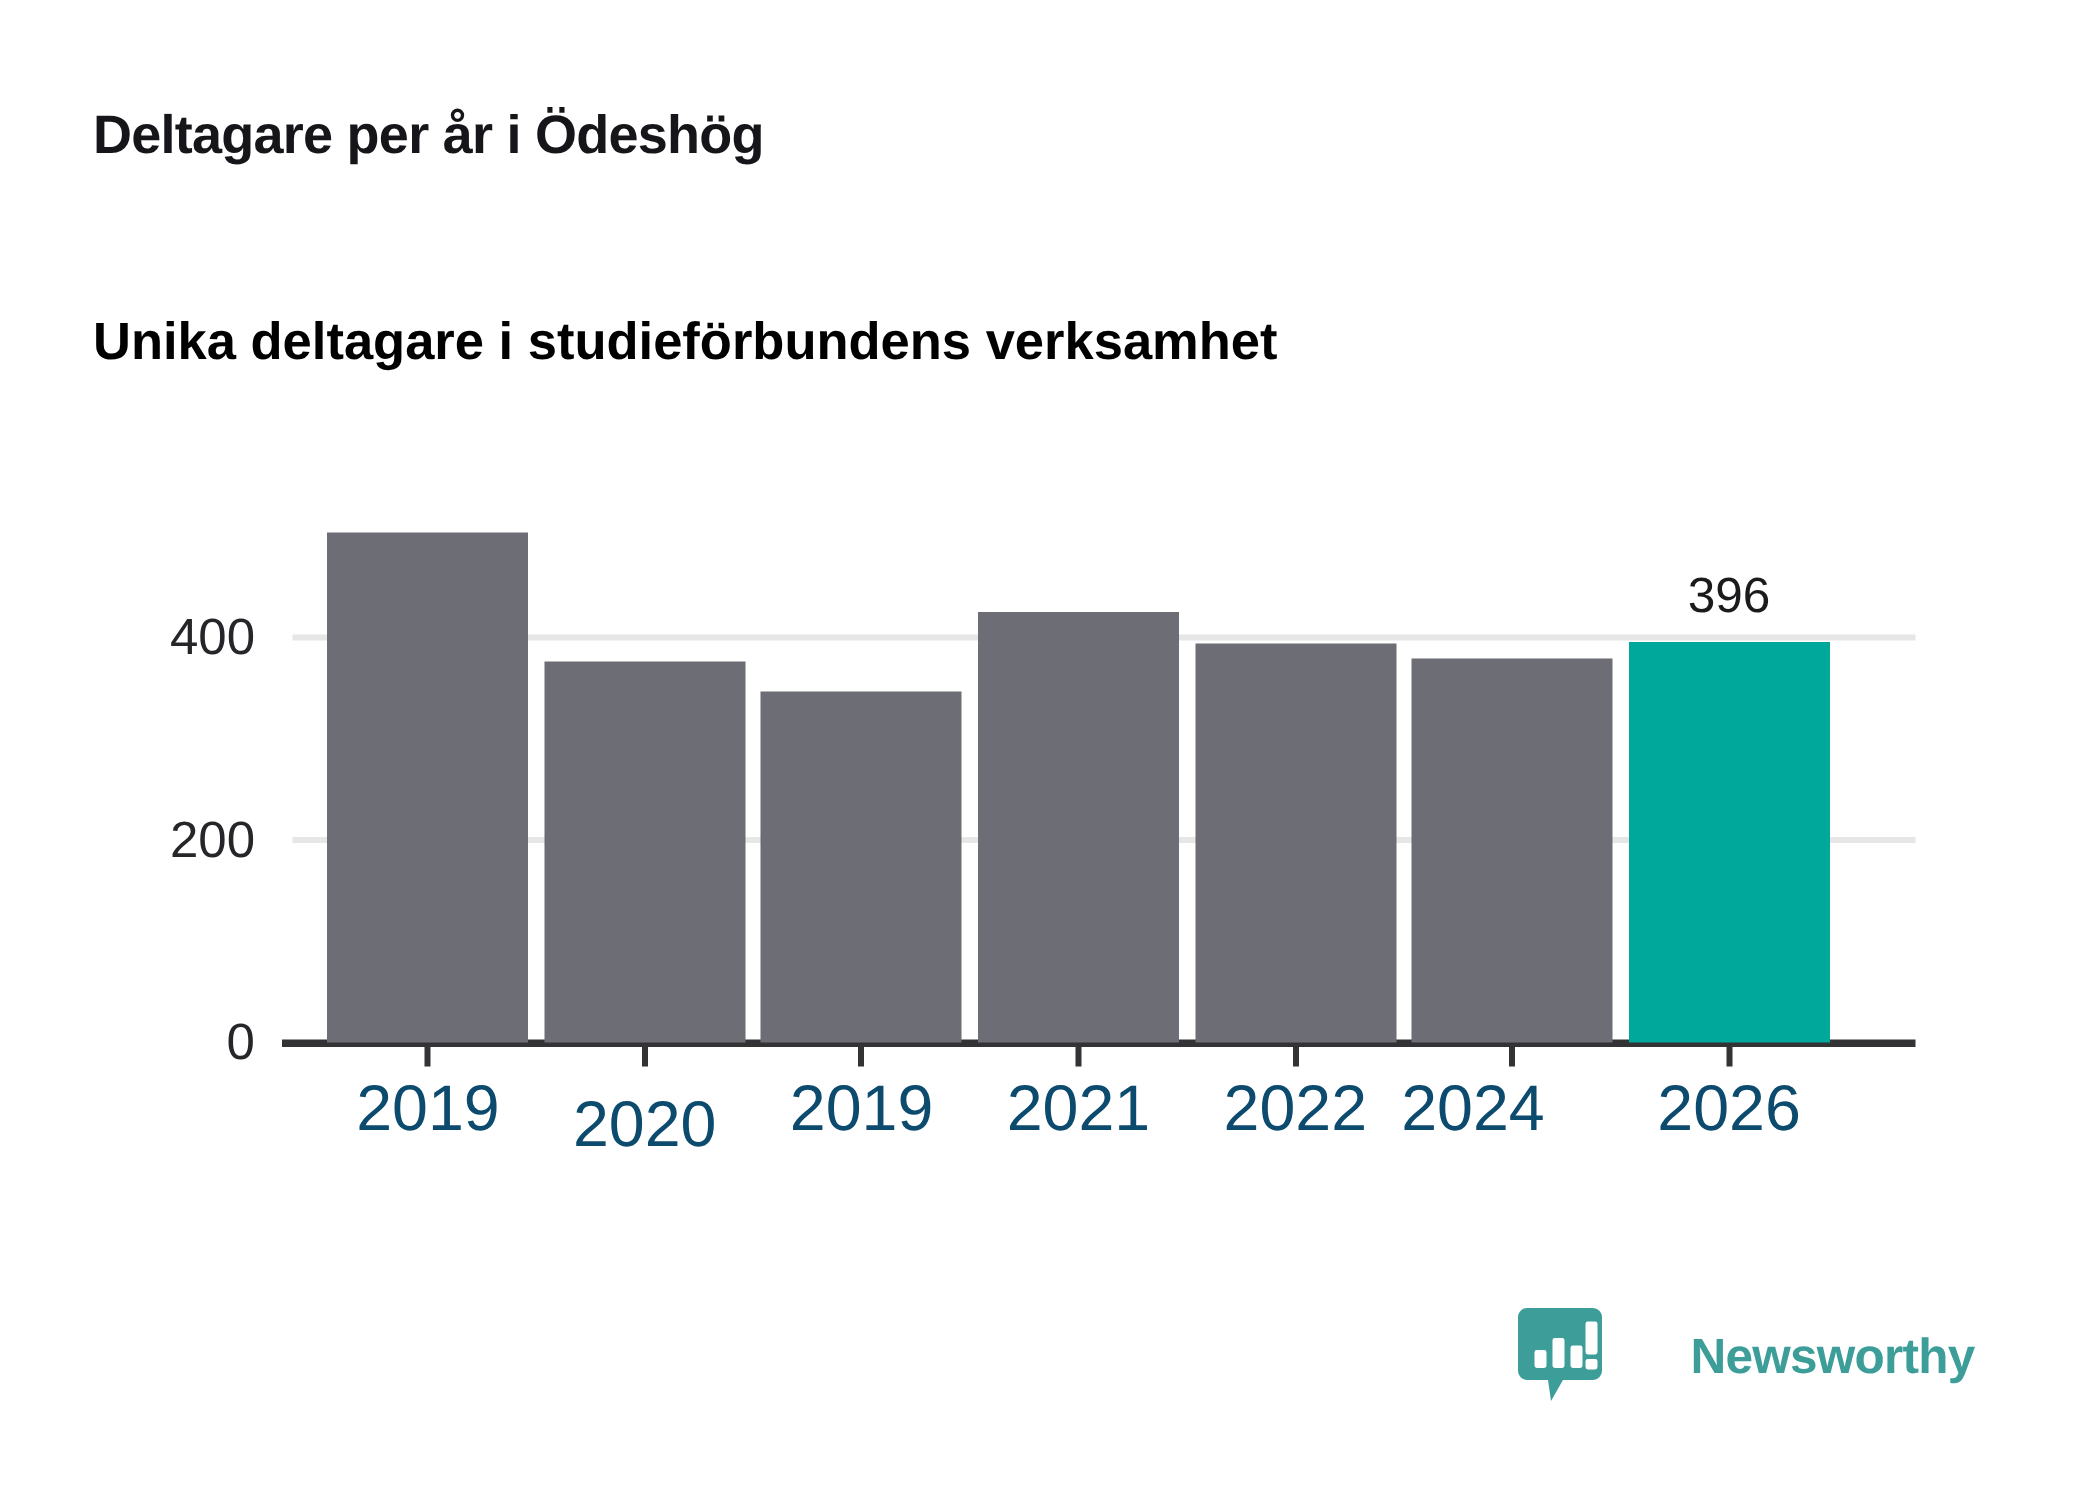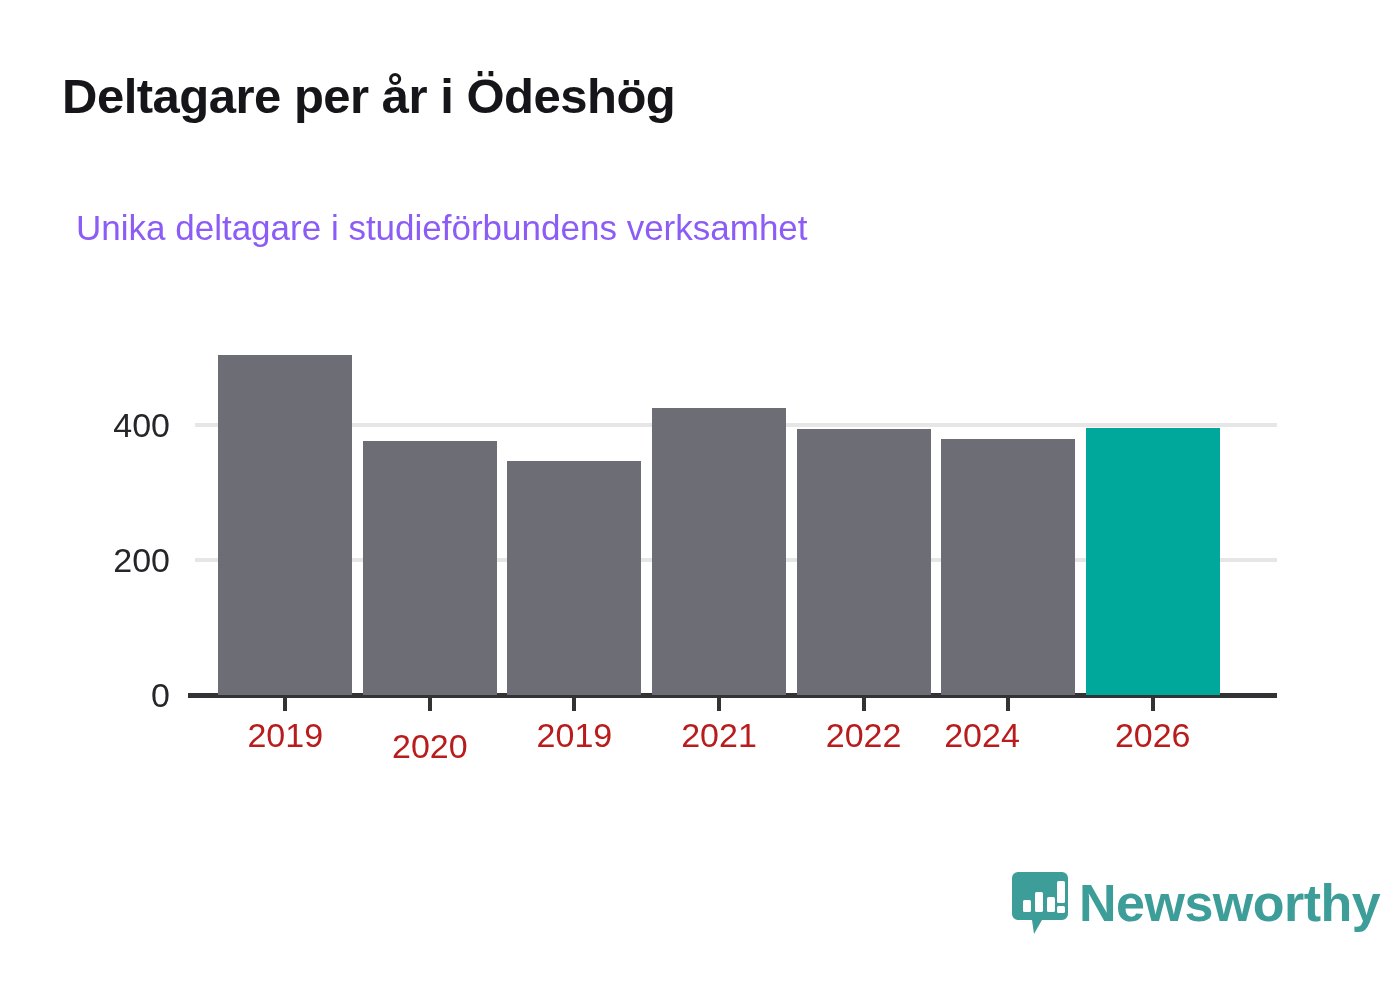--- a/index.html
+++ b/index.html
@@ -20,34 +20,34 @@
     position: absolute;
     inset: 0;
     background: #ffffff;
   }
 
   
   .chart-title {
     position: absolute;
     left: 62px;
     top: 70px;
-    font-size: 49px;
+    font-size: 36px;
     font-weight: 700;
     letter-spacing: -0.5px;
     color: #16161a;
     white-space: nowrap;
     line-height: 1.1;
   }
   .chart-subtitle {
     position: absolute;
-    left: 76px;
+    left: 62px;
     top: 208px;
     font-size: 35px;
-    font-weight: 400;
-    color: #8b5cf6;
+    font-weight: 700;
+    color: #000000;
     white-space: nowrap;
     line-height: 1.15;
   }
 
   
   .plot {
     position: absolute;
     left: 0;
     top: 0;
     width: 1382px;
@@ -102,43 +102,44 @@
     font-size: 33px;
     color: #1b1b1e;
     text-align: center;
     line-height: 1;
     white-space: nowrap;
   }
 
   .x-label {
     position: absolute;
     top: 718px;
-    font-size: 34px;
-    color: #b91c1c;
+    font-size: 43px;
+    color: #0c4a6e;
     text-align: center;
     line-height: 1;
     white-space: nowrap;
   }
 
   
   .logo {
     position: absolute;
     left: 1012px;
     top: 872px;
     display: flex;
     align-items: center;
     gap: 11px;
   }
   .logo-mark { width: 56px; height: 62px; display: block; }
   .logo-word {
-    font-size: 52px;
+    font-size: 33px;
     font-weight: 700;
     color: #3d9e99;
     letter-spacing: -0.5px;
     line-height: 1;
+    margin-left: 48px;
   }
 </style>
 </head>
 <body>
 
 <div class="page">
 
   <div class="chart-title">Deltagare per år i Ödeshög</div>
 
   <div class="chart-subtitle">Unika deltagare i studieförbundens verksamhet</div>
@@ -163,20 +164,21 @@
       <div class="tick-mark" style="left: 717px; background: rgb(51, 51, 54);"></div>
       <div class="x-label" style="left: 619px; width: 200px;">2021</div>
       <div class="bar gray" style="left: 796.571px; width: 134px; height: 265.95px; background: rgb(109, 109, 117);"></div>
       <div class="tick-mark" style="left: 861.571px; background: rgb(51, 51, 54);"></div>
       <div class="x-label" style="left: 763.571px; width: 200px;">2022</div>
       <div class="bar gray" style="left: 941.143px; width: 134px; height: 255.825px; background: rgb(109, 109, 117);"></div>
       <div class="tick-mark" style="left: 1006.14px; background: rgb(51, 51, 54);"></div>
       <div class="x-label" style="left: 882px; width: 200px;">2024</div>
       <div class="bar teal" style="left: 1085.71px; width: 134px; height: 267.3px; background: rgb(0, 167, 155);"></div>
       <div class="tick-mark" style="left: 1150.71px; background: rgb(51, 51, 54);"></div>
+      <div class="bar-value" style="left: 1052.71px; width: 200px; top: 379.7px;">396</div>
       <div class="x-label" style="left: 1052.71px; width: 200px;">2026</div>
     </div>
 
   <div class="logo">
     <span class="logo-mark-wrap">
       <svg class="logo-mark" viewBox="0 0 56 62" xmlns="http://www.w3.org/2000/svg" aria-hidden="true">
         <path d="M6,0 H50 A6,6 0 0 1 56,6 V42 A6,6 0 0 1 50,48 H30 L22,62 L20,48 H6 A6,6 0 0 1 0,42 V6 A6,6 0 0 1 6,0 Z" fill="#3d9e99"></path>
         <rect x="11" y="28" width="8" height="12" rx="1.6" fill="#ffffff"></rect>
         <rect x="23" y="20" width="8" height="20" rx="1.6" fill="#ffffff"></rect>
         <rect x="35" y="25" width="8" height="15" rx="1.6" fill="#ffffff"></rect>

